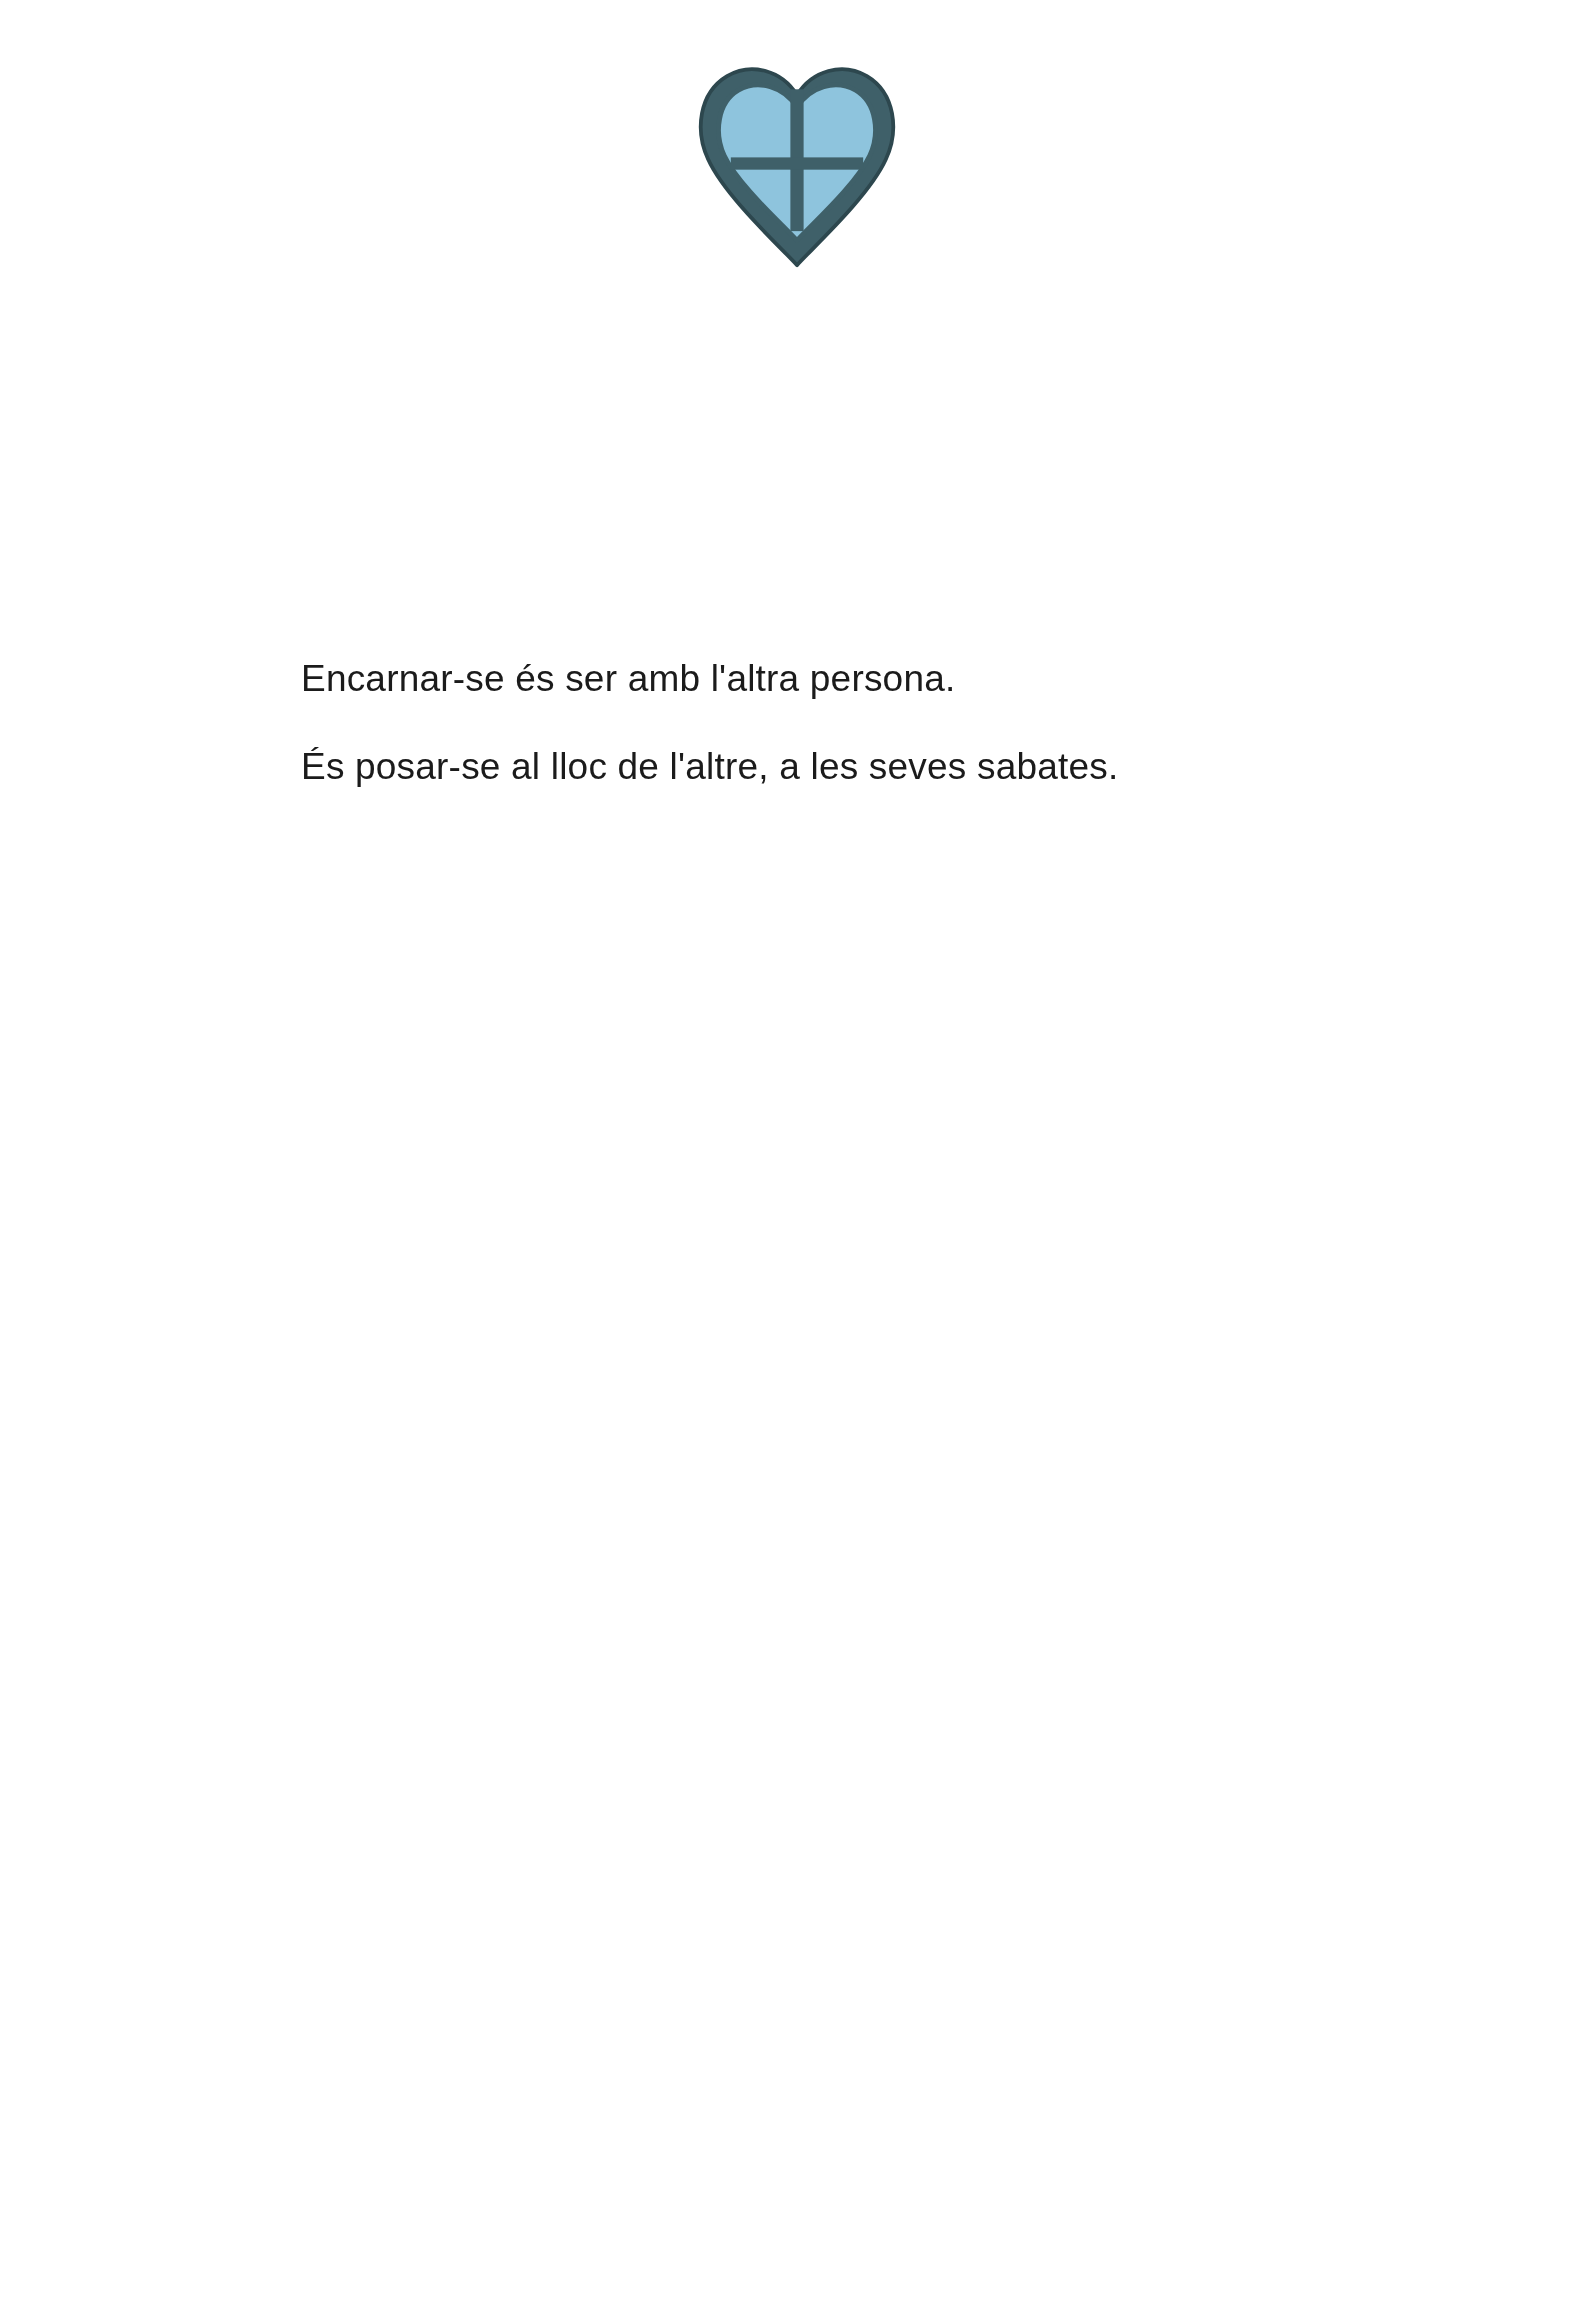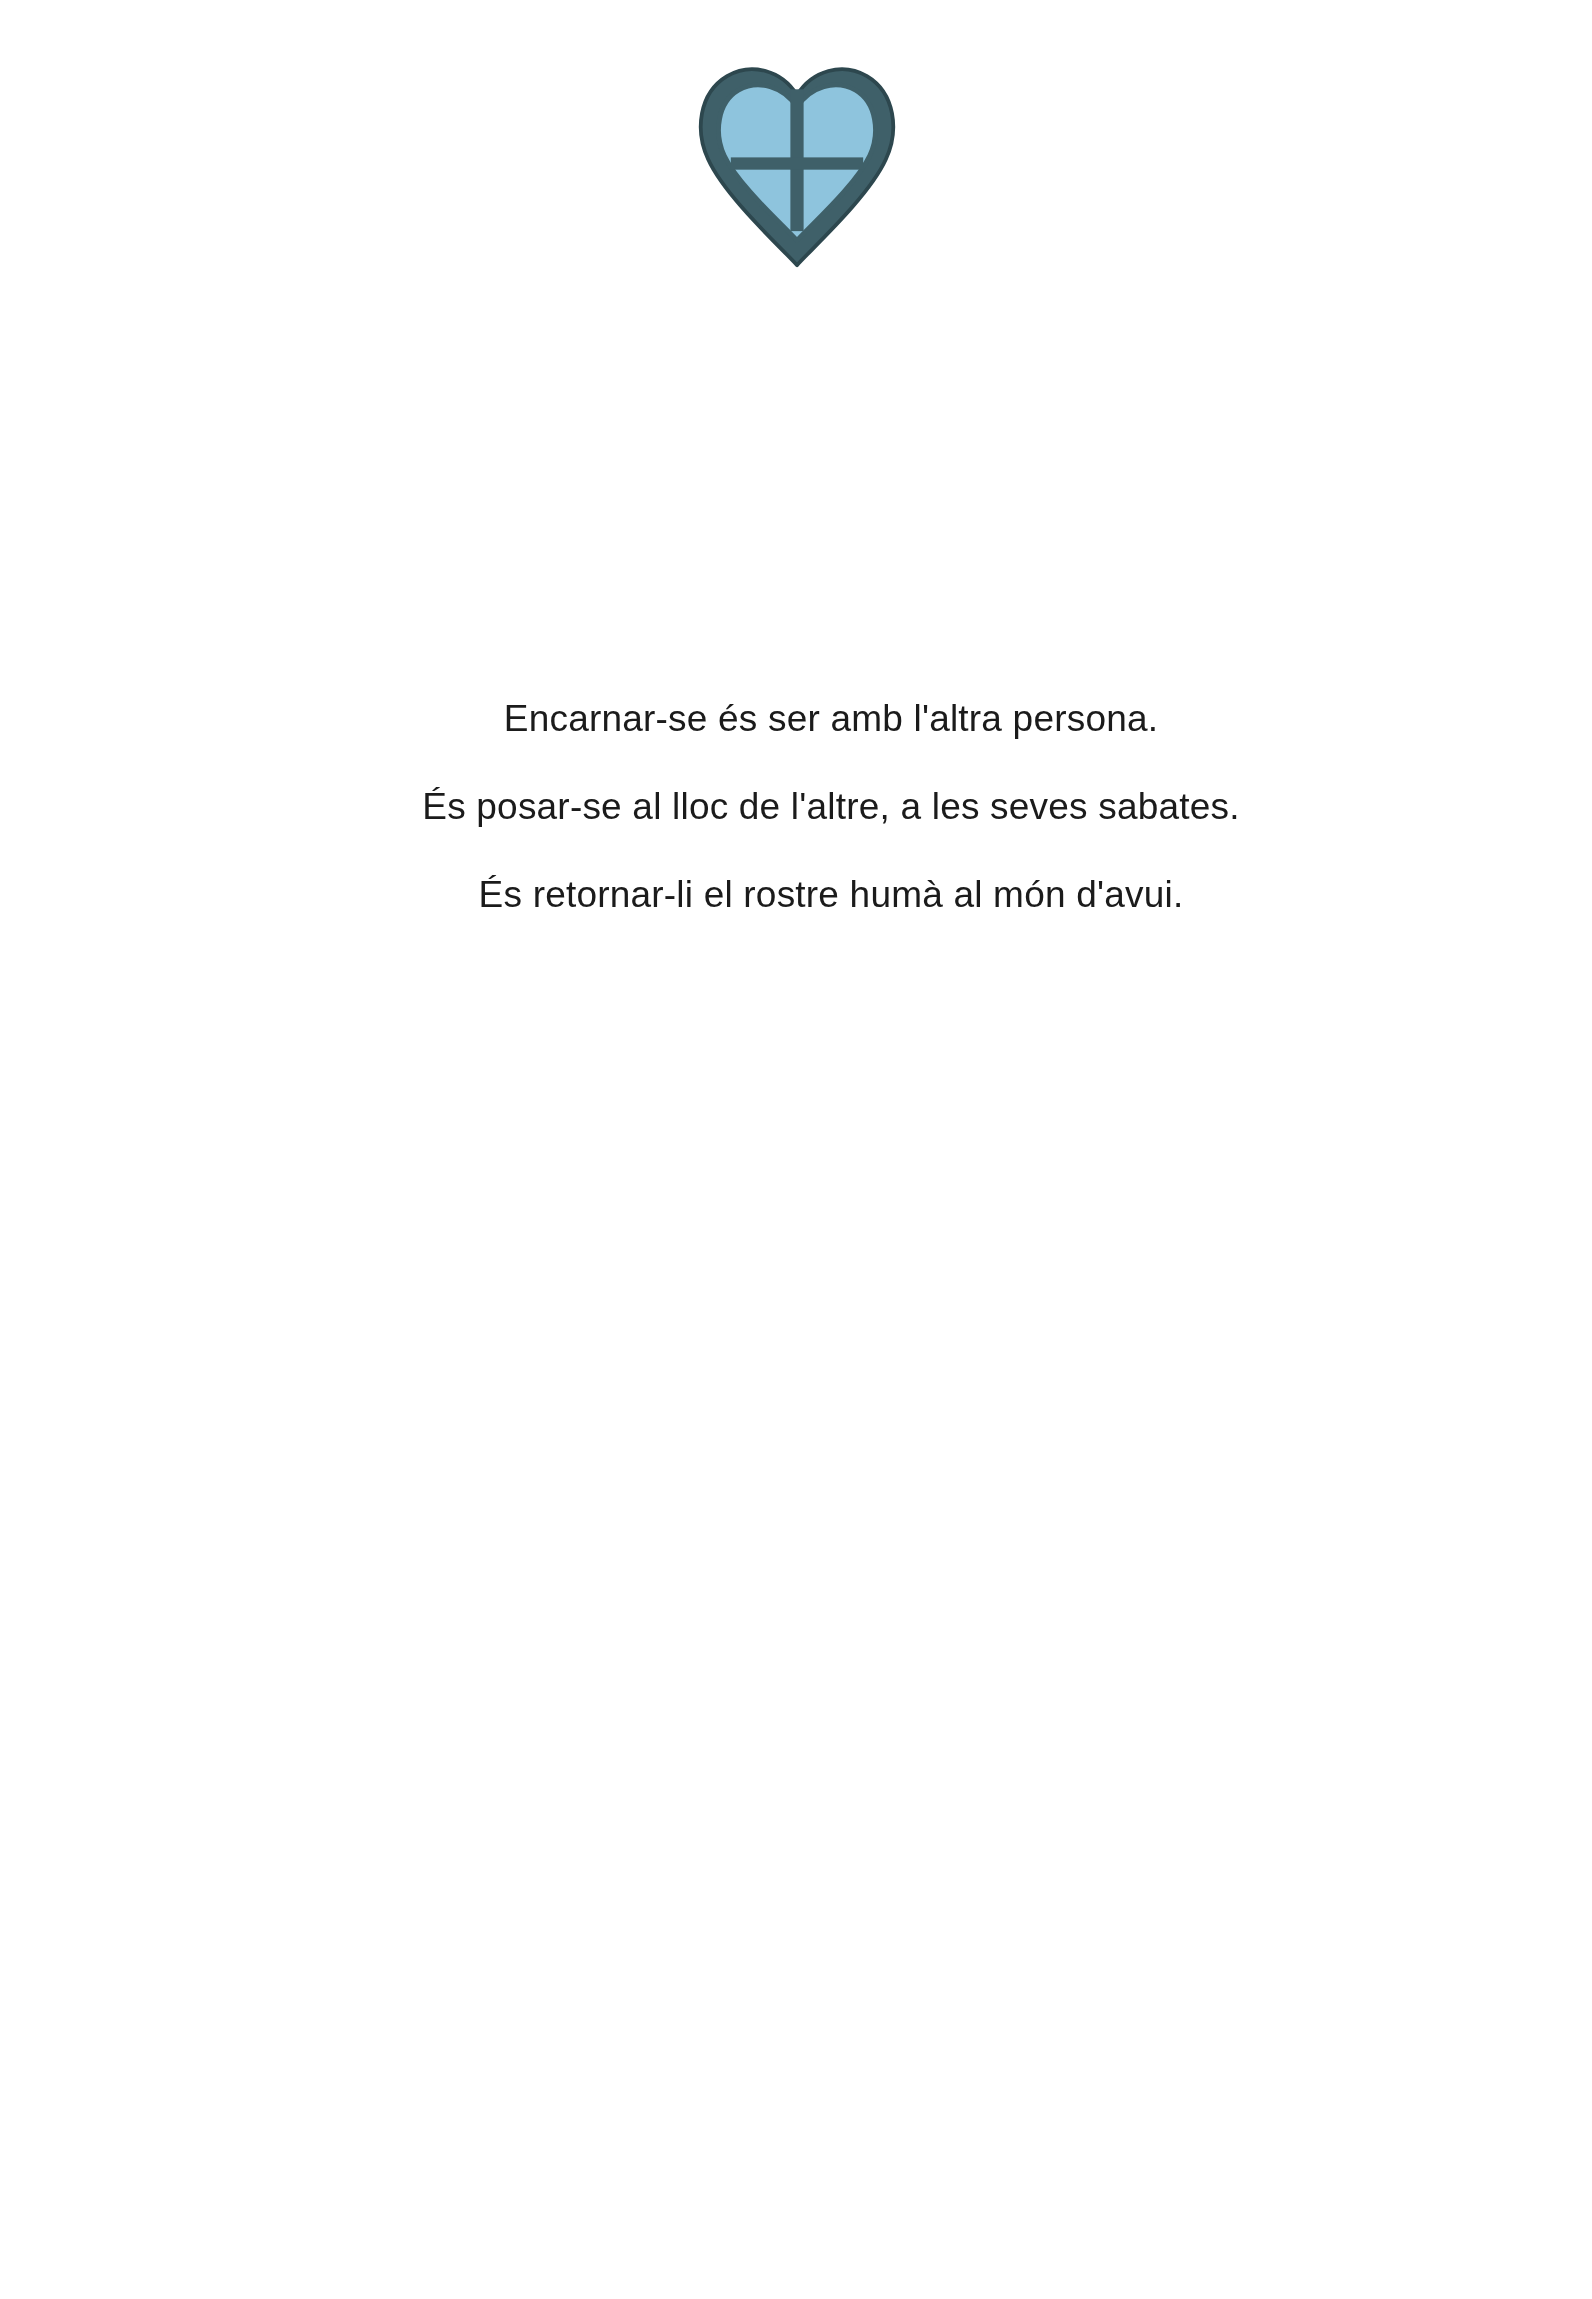--- a/index.html
+++ b/index.html
@@ -35,24 +35,23 @@
   }
   .emblem svg {
     display: block;
     width: 100%;
     height: 100%;
   }
 
   
   .text-block {
     position: absolute;
-    top: 700px;
+    top: 660px;
     left: 301px;
     width: 1060px;
-    text-align: center;
   }
   .line {
     font-family: "Liberation Sans", sans-serif;
     font-size: 37px;
     line-height: 1.0;
     color: #1b1b1b;
     letter-spacing: 0.2px;
     margin: 0 0 51px 0;
     white-space: nowrap;
   }
@@ -86,17 +85,16 @@
 
       <rect x="103" y="36" width="14" height="150" fill="#3f6069"></rect>
 
       <rect x="40" y="108" width="140" height="13" fill="#3f6069"></rect>
     </svg>
   </div>
 
   <div class="text-block">
     <p class="line">Encarnar-se és ser amb l'altra persona.</p>
     <p class="line">És posar-se al lloc de l'altre, a les seves sabates.</p>
-    <p class="line">És retornar-li el rostre humà al món d'avui.</p>
   </div>
 
 </div>
 
 
 </body></html>

